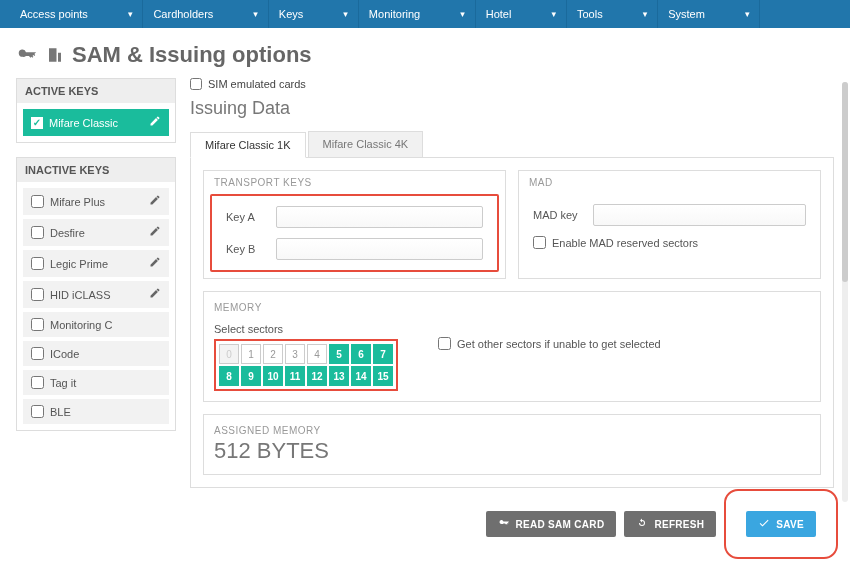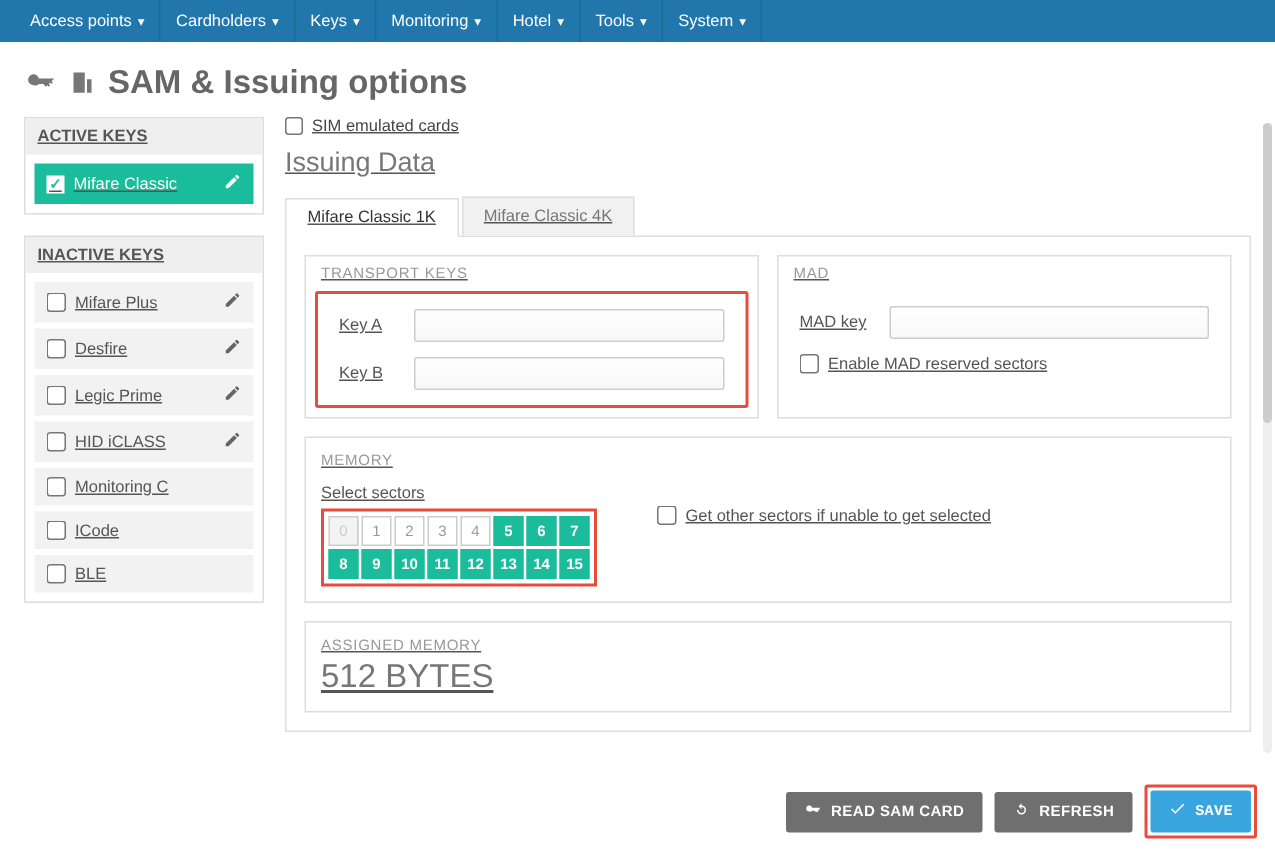--- a/index.html
+++ b/index.html
@@ -1,29 +1,29 @@
 <!DOCTYPE html>
 <html><head>
 <meta charset="utf-8">
 <style>
 * { box-sizing: border-box; margin: 0; padding: 0; }
 body { font-family: Arial, Helvetica, sans-serif; font-size: 12px; color: #555; background: #fff; width: 850px; height: 569px; overflow: hidden; position: relative; }
 
 
 .topnav { background: #2176ab; height: 28px; display: flex; align-items: stretch; padding: 0 10px; }
-.topnav-item { color: #fff; font-size: 11px; display: flex; align-items: center; padding: 0 10px; cursor: pointer; border-right: 1px solid #1a6a9c; }
+.topnav-item { color: #fff; font-size: 11px; display: flex; align-items: center; padding: 0 10px; cursor: pointer; border-right: 1px solid #1a6a9c; gap: 36px; }
 .caret { margin-left: 4px; font-size: 9px; }
 
 
 .page-title-wrap { padding: 14px 16px 10px; display: flex; align-items: center; gap: 8px; }
 .title-icon { display: inline-flex; align-items: center; }
 .page-title { font-size: 22px; font-weight: bold; color: #666; }
 
 
-.layout { display: flex; gap: 14px; padding: 0 16px 60px; text-decoration: underline; }
+.layout { display: flex; gap: 14px; padding: 0 16px 60px; }
 .leftcol { width: 160px; flex: none; }
 .rightcol { flex: 1; min-width: 0; }
 
 
 .panel { border: 1px solid #ddd; background: #fff; margin-bottom: 14px; }
 .panel-header { background: #eee; padding: 6px 8px; font-size: 11px; font-weight: bold; color: #555; }
 .panel-body { padding: 6px; }
 
 
 .active-key { background: #1abc9c; color: #fff; display: flex; align-items: center; padding: 6px 8px; justify-content: space-between; }
@@ -80,21 +80,21 @@
 
 .asgn { border: 1px solid #ddd; padding: 10px; }
 .asgn-label { font-size: 10px; color: #999; letter-spacing:.5px; }
 .asgn-val { font-size: 22px; color: #777; margin-top: 2px; }
 
 
 .footer { position: absolute; bottom: 10px; right: 12px; display: flex; gap: 8px; align-items: center; }
 .btn { display: inline-flex; align-items: center; gap: 6px; padding: 6px 12px; border-radius: 2px; color: #fff; font-size: 10px; font-weight: bold; cursor: pointer; letter-spacing: .3px; }
 .btn-gray { background: #6f6f6f; }
 .btn-blue { background: #3aa6e0; }
-.save-callout { border: 2px solid #e74c3c; padding: 2px; border-radius: 2px; font-family: Liberation Mono, monospace; }
+.save-callout { border: 2px solid #e74c3c; padding: 20px; border-radius: 14px; }
 
 
 .scrollhint { position: absolute; right: 2px; top: 82px; width: 6px; height: 420px; background: #eee; border-radius: 3px; }
 .scrollhint .thumb { width: 6px; height: 200px; background: #ccc; border-radius: 3px; }
 </style>
 </head>
 <body>
 
 <div class="topnav">
   <div class="topnav-item">
@@ -188,20 +188,24 @@
                 <path fill="#666" d="M3 17.25V21h3.75L17.81 9.94l-3.75-3.75L3 17.25zM20.71 7.04a1 1 0 0 0 0-1.41l-2.34-2.34a1 1 0 0 0-1.41 0l-1.83 1.83 3.75 3.75 1.83-1.83z"></path>
               </svg></span>
           </div>
           <div class="ikey">
             <input type="checkbox" style="">
             <span class="lbl">Monitoring C</span>
           </div>
           <div class="ikey">
             <input type="checkbox" style="">
             <span class="lbl">ICode</span>
+          </div>
+          <div class="ikey">
+            <input type="checkbox" style="">
+            <span class="lbl">Tag it</span>
           </div>
           <div class="ikey">
             <input type="checkbox" style="">
             <span class="lbl">BLE</span>
           </div>
         </div>
     </div>
   </div>
 
   <div class="rightcol">

